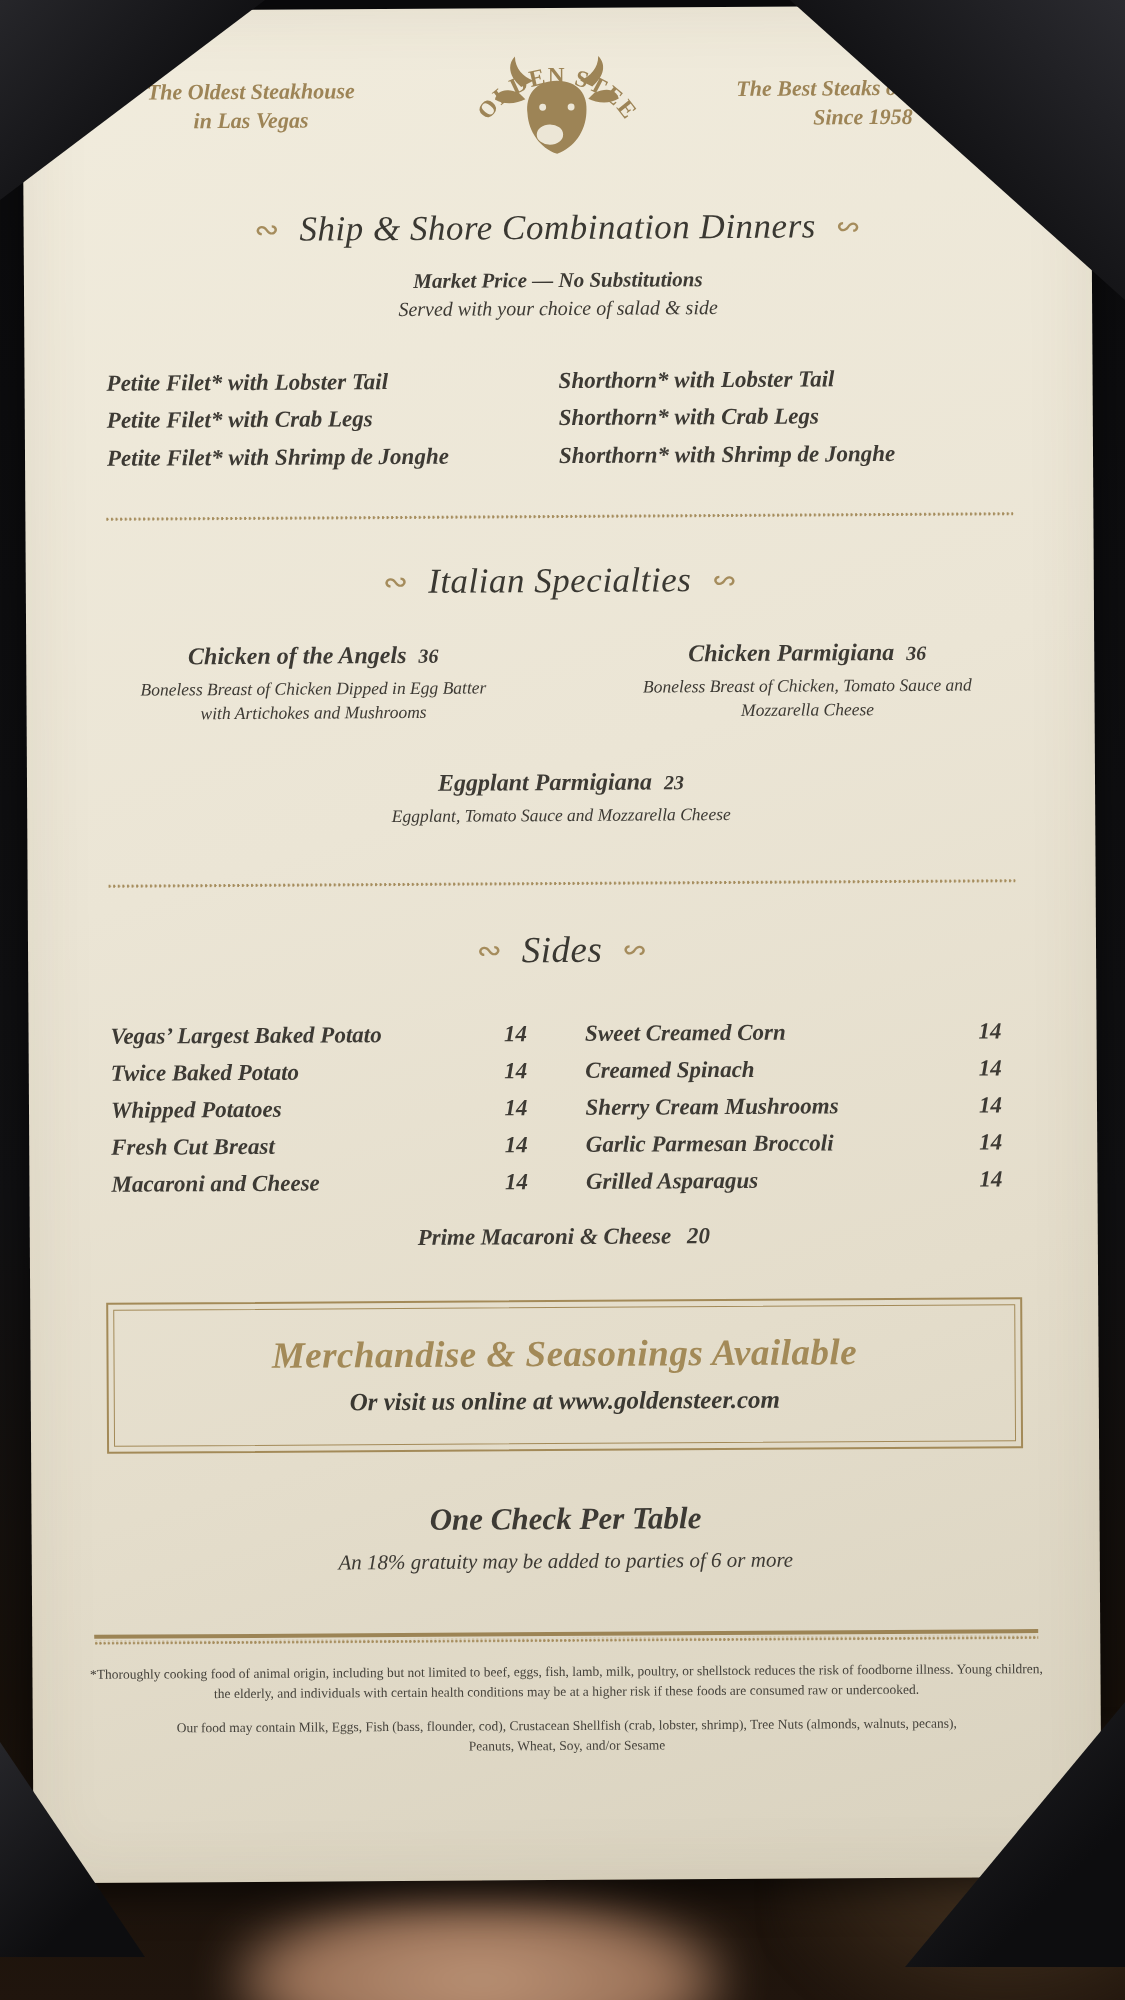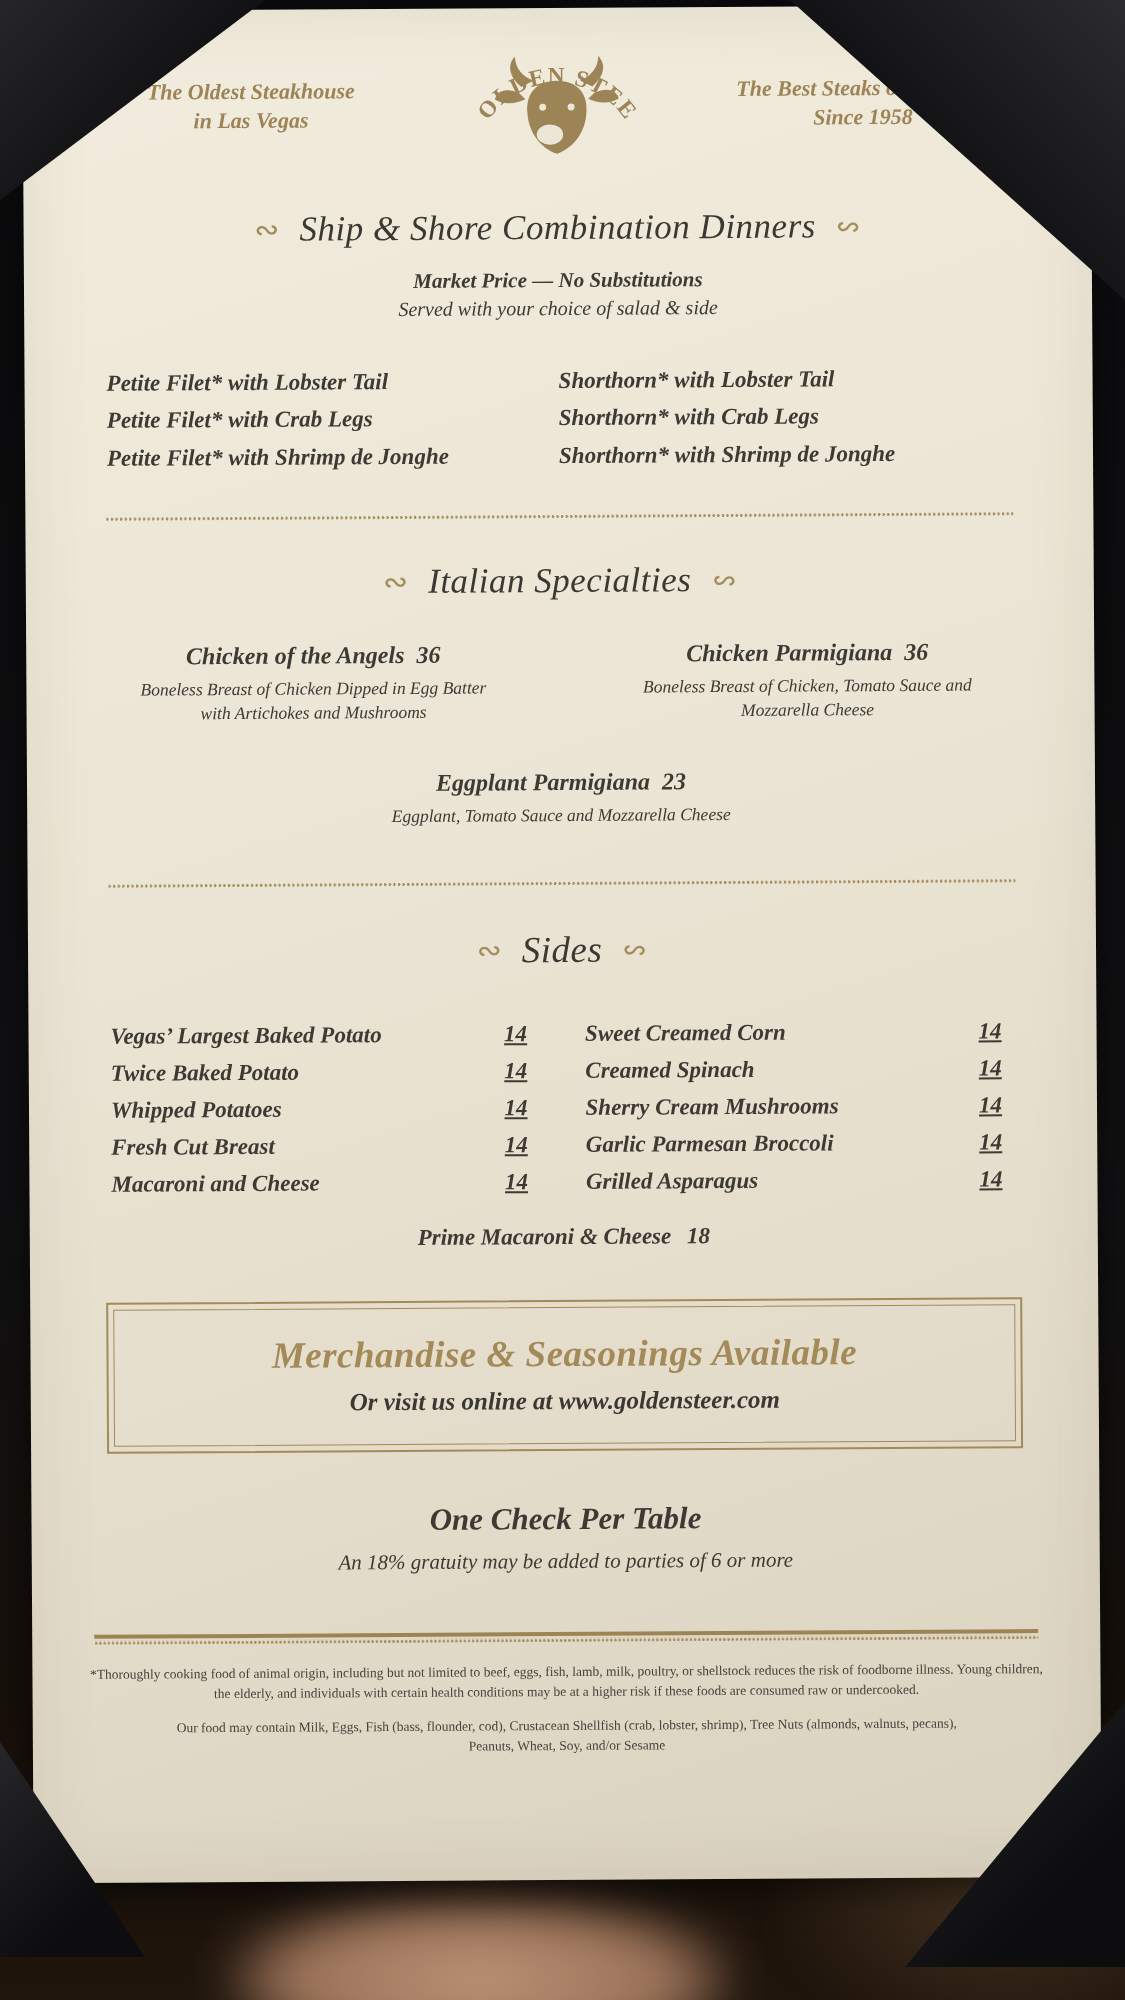--- a/index.html
+++ b/index.html
@@ -53,29 +53,29 @@
   .dotted{height:5px;margin:0 40px;background-image:radial-gradient(circle at 2px 2.5px,#a58c5c 1.15px,transparent 1.5px);
     background-size:4.6px 5px;background-repeat:repeat-x;}
   .dotted.d1{margin-top:40px;}
   .dotted.d2{margin-top:54px;}
   .dotted.thin{height:4px;margin:2px 22px 0;background-size:4.2px 4px;}
 
   .sec-title{margin-top:42px;}
   .italian-cols{display:flex;margin-top:40px;text-align:center;}
   .it-col{flex:1;padding:0 20px;}
   .item-name{font-style:italic;font-weight:bold;font-size:24px;}
-  .item-price{font-style:italic;font-weight:bold;font-size:24px;margin-left:12px;}
+  .item-price{font-style:italic;font-weight:bold;font-size:20px;margin-left:12px;}
   .item-desc{font-style:italic;font-size:17.5px;line-height:1.38;margin:7px auto 0;max-width:370px;}
   .center-item{margin-top:46px;text-align:center;}
 
   .sides-cols{display:flex;gap:58px;margin-top:50px;padding:0 55px 0 42px;}
   .sides-col{flex:1;}
   .side-row{display:flex;justify-content:space-between;align-items:baseline;
     font-style:italic;font-weight:bold;font-size:23px;margin-bottom:11px;white-space:nowrap;}
-  .side-price{font-weight:bold;text-decoration:underline;}
+  .side-price{font-weight:bold;}
   .prime{margin-top:18px;text-align:center;font-style:italic;font-weight:bold;font-size:23px;}
 
   .merch{margin:50px 36px 0;border:2px solid #a38a58;padding:5px;background:transparent;}
   .merch-inner{border:1.5px solid #a38a58;padding:24px 12px 28px;text-align:center;}
   .merch-title{font-style:italic;font-weight:bold;font-size:37px;color:#a38a58;letter-spacing:.5px;}
   .merch-sub{font-style:italic;font-weight:bold;font-size:25px;color:#3a3832;margin-top:12px;}
 
   .check-title{margin-top:50px;text-align:center;font-style:italic;font-weight:bold;font-size:31px;}
   .check-sub{margin-top:12px;text-align:center;font-style:italic;font-size:21px;}
 
@@ -216,21 +216,21 @@
         </div>
         <div class="side-row">
           <span>Grilled Asparagus</span>
           <span class="side-price">14</span>
         </div>
       </div>
     </div>
 
     <div class="prime">
       <span>Prime Macaroni &amp; Cheese</span>
-      <span style="margin-left:10px;">18</span>
+      <span style="margin-left:10px;">20</span>
     </div>
 
     <div class="merch">
       <div class="merch-inner">
         <div class="merch-title">Merchandise &amp; Seasonings Available</div>
         <div class="merch-sub">Or visit us online at www.goldensteer.com</div>
       </div>
     </div>
 
     <div class="check-title">One Check Per Table</div>

